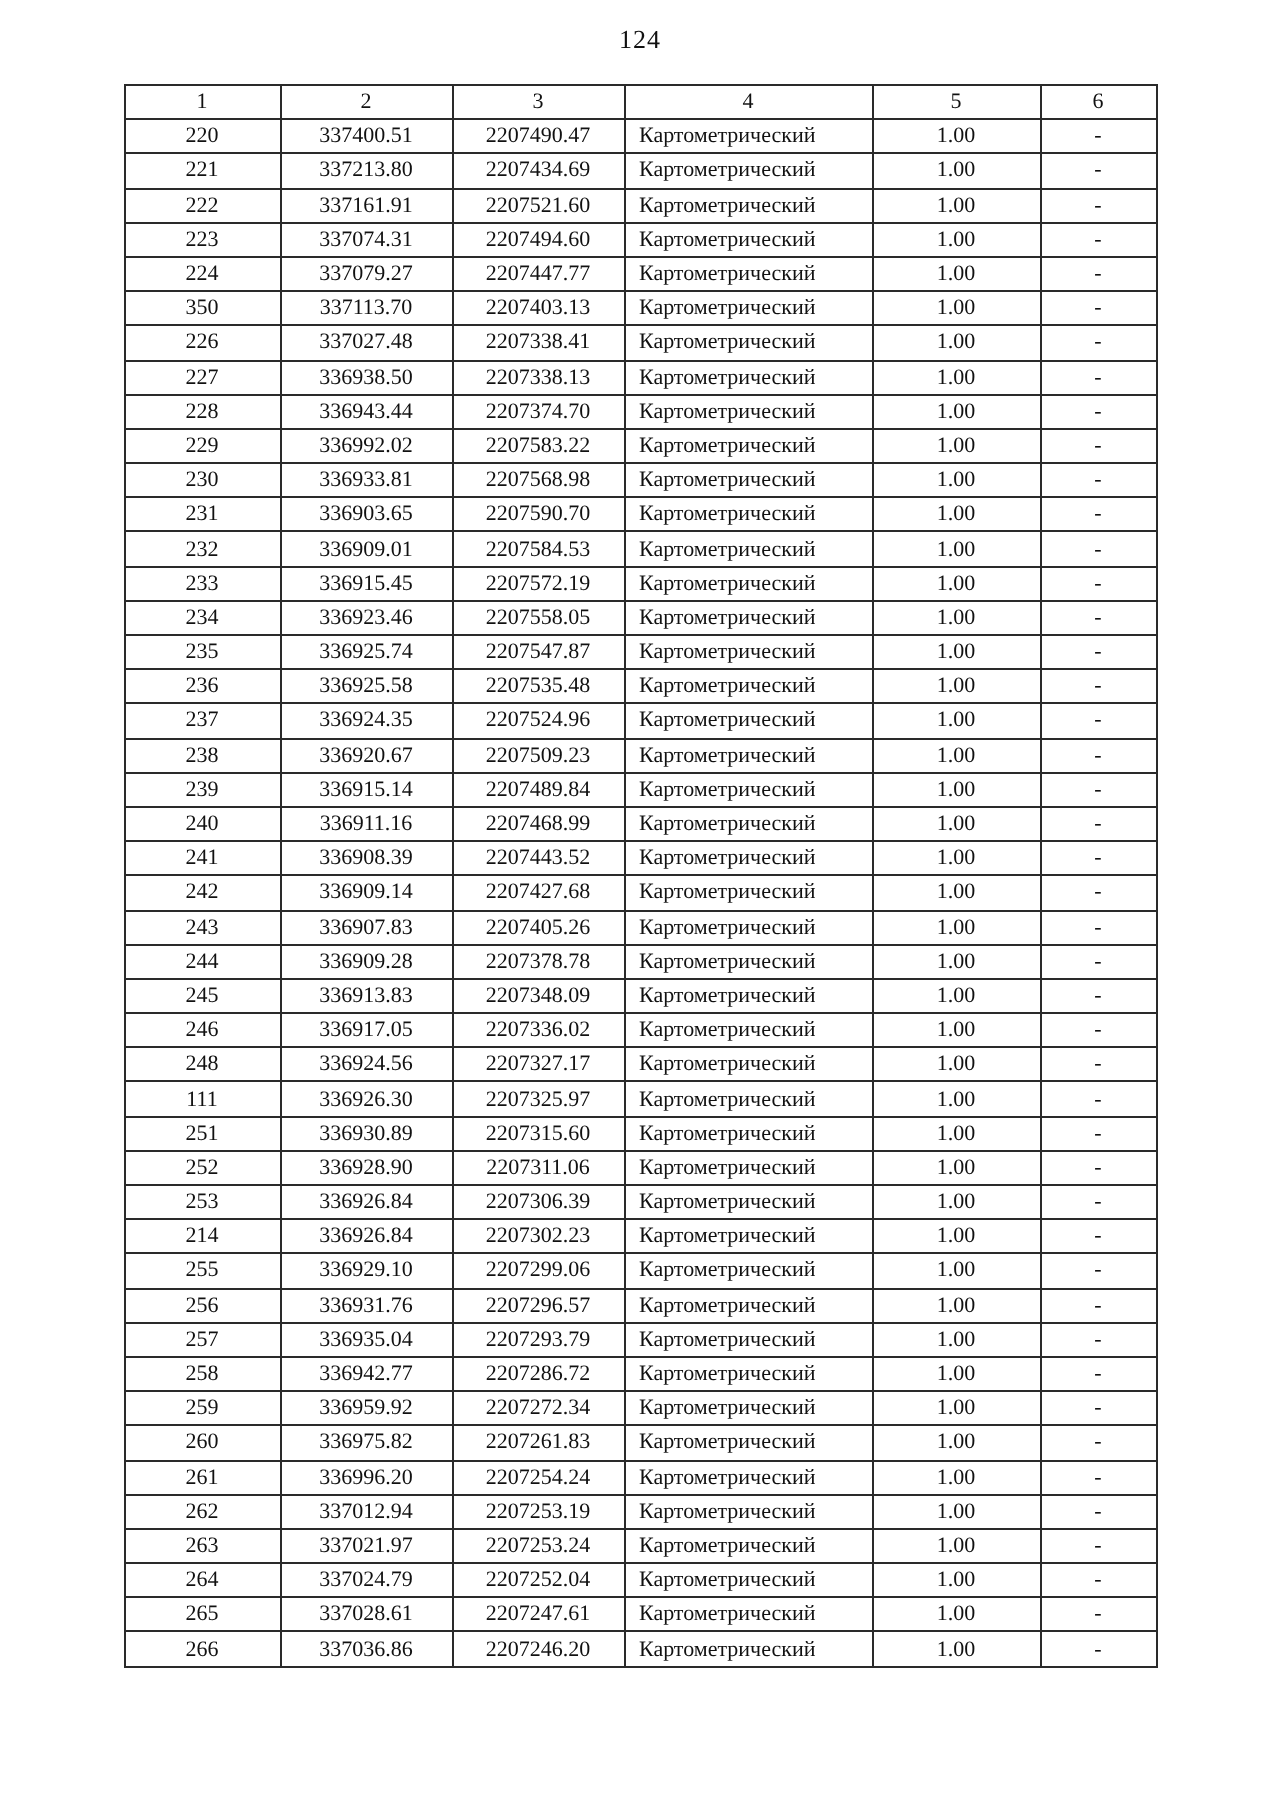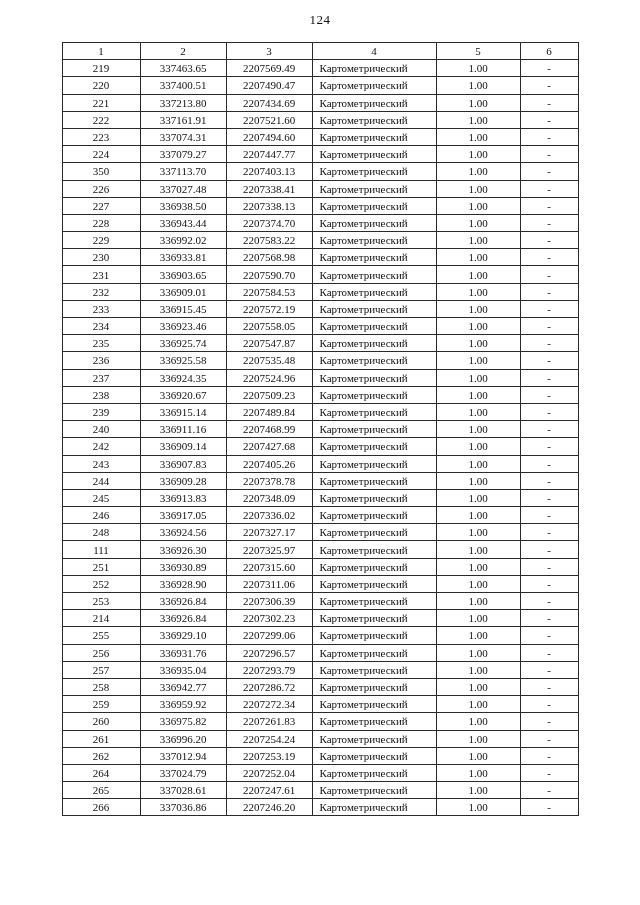--- a/index.html
+++ b/index.html
@@ -71,28 +71,20 @@
         <th>1</th>
         <th>2</th>
         <th>3</th>
         <th>4</th>
         <th>5</th>
         <th>6</th>
       </tr>
   </thead>
   <tbody>
       <tr>
-        <td>219</td>
-        <td>337463.65</td>
-        <td>2207569.49</td>
-        <td>Картометрический</td>
-        <td>1.00</td>
-        <td>-</td>
-      </tr>
-      <tr>
         <td>220</td>
         <td>337400.51</td>
         <td>2207490.47</td>
         <td>Картометрический</td>
         <td>1.00</td>
         <td>-</td>
       </tr>
       <tr>
         <td>221</td>
         <td>337213.80</td>
@@ -247,20 +239,28 @@
       </tr>
       <tr>
         <td>240</td>
         <td>336911.16</td>
         <td>2207468.99</td>
         <td>Картометрический</td>
         <td>1.00</td>
         <td>-</td>
       </tr>
       <tr>
+        <td>241</td>
+        <td>336908.39</td>
+        <td>2207443.52</td>
+        <td>Картометрический</td>
+        <td>1.00</td>
+        <td>-</td>
+      </tr>
+      <tr>
         <td>242</td>
         <td>336909.14</td>
         <td>2207427.68</td>
         <td>Картометрический</td>
         <td>1.00</td>
         <td>-</td>
       </tr>
       <tr>
         <td>243</td>
         <td>336907.83</td>
@@ -394,20 +394,28 @@
         <td>336996.20</td>
         <td>2207254.24</td>
         <td>Картометрический</td>
         <td>1.00</td>
         <td>-</td>
       </tr>
       <tr>
         <td>262</td>
         <td>337012.94</td>
         <td>2207253.19</td>
+        <td>Картометрический</td>
+        <td>1.00</td>
+        <td>-</td>
+      </tr>
+      <tr>
+        <td>263</td>
+        <td>337021.97</td>
+        <td>2207253.24</td>
         <td>Картометрический</td>
         <td>1.00</td>
         <td>-</td>
       </tr>
       <tr>
         <td>264</td>
         <td>337024.79</td>
         <td>2207252.04</td>
         <td>Картометрический</td>
         <td>1.00</td>

